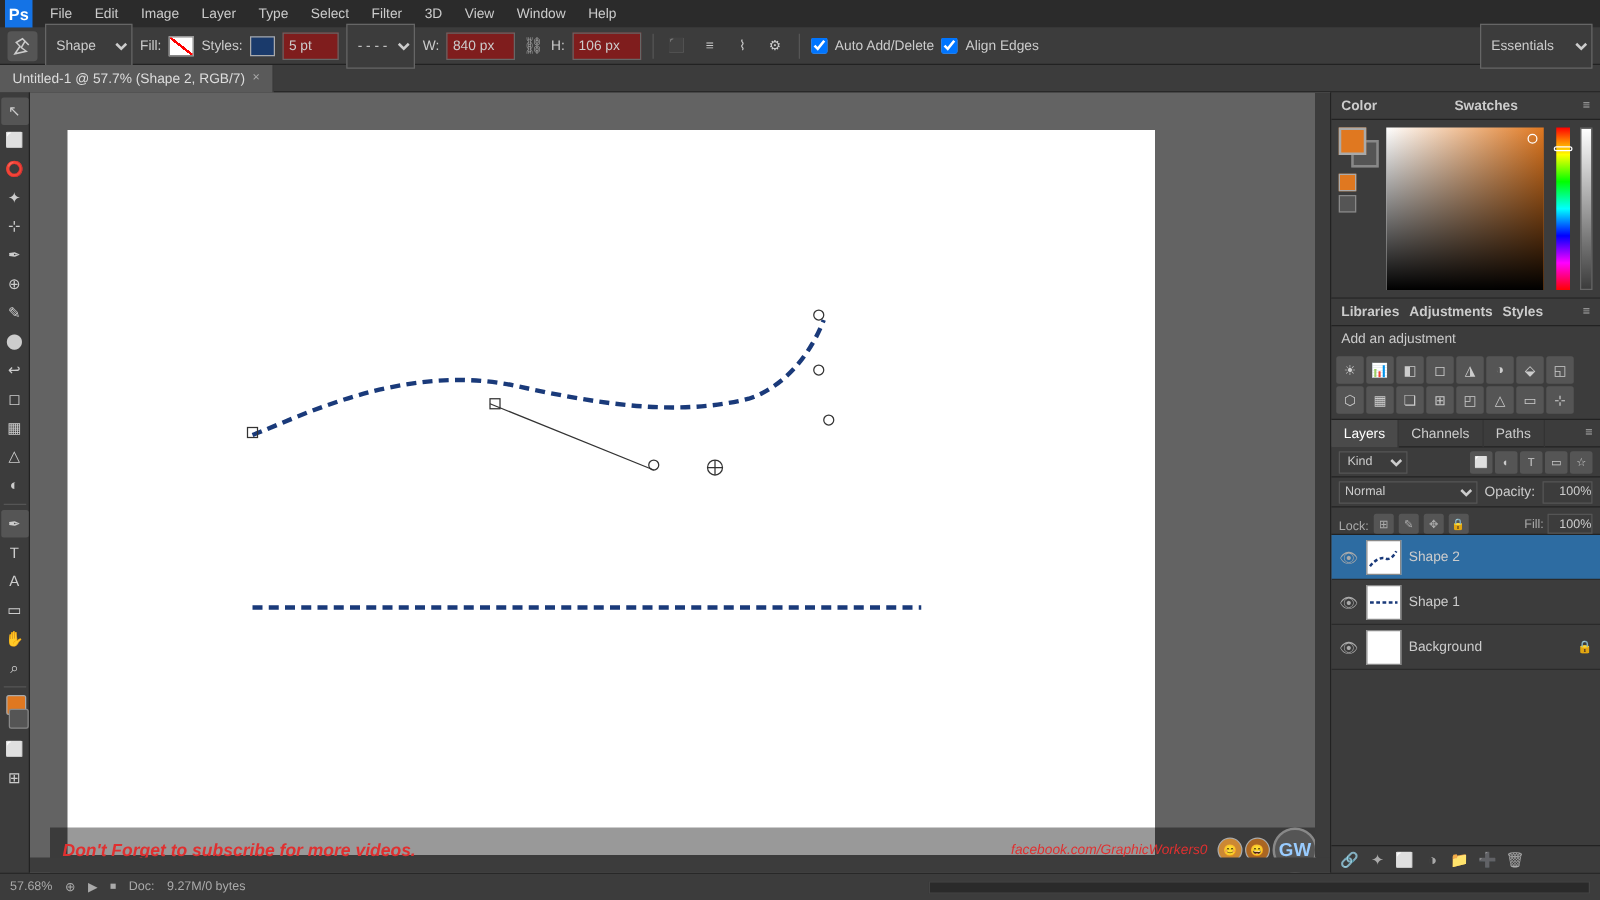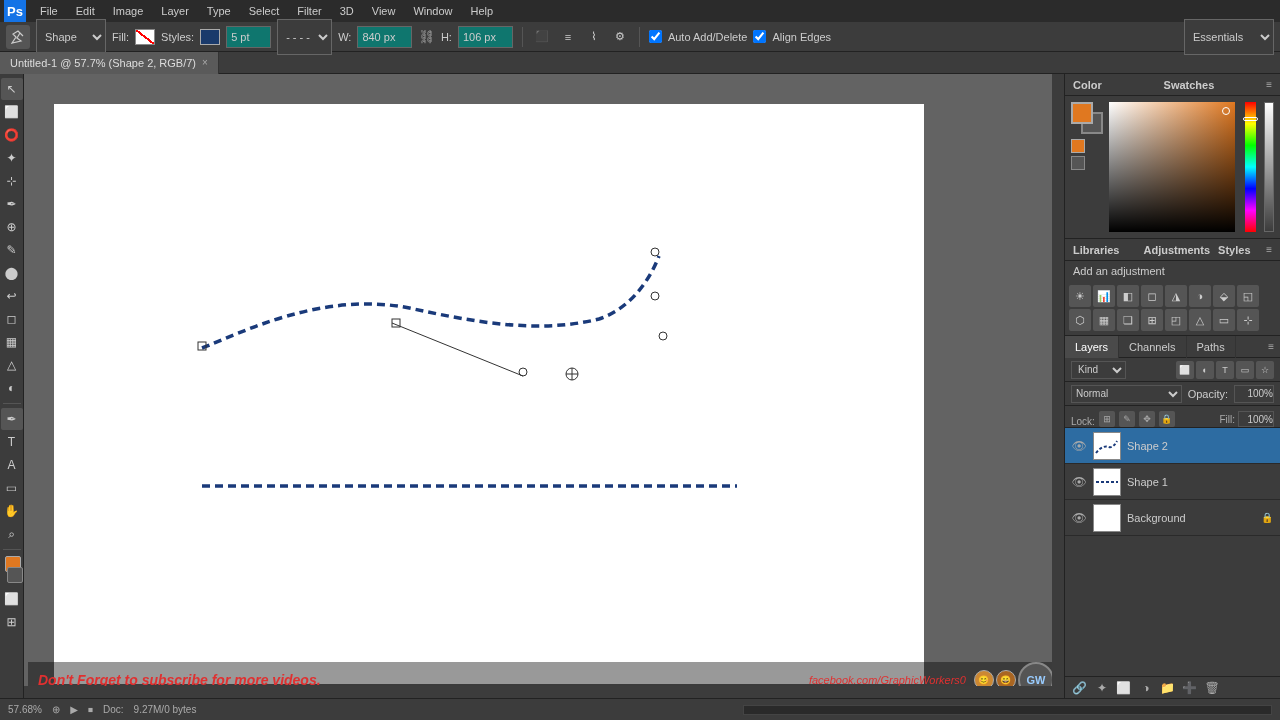--- a/index.html
+++ b/index.html
@@ -8,21 +8,21 @@
     
     #menubar { height: 22px; background: #2b2b2b; display: flex; align-items: center; padding: 0 4px; gap: 2px; }
     #menubar .app-icon { width: 22px; height: 22px; background: #1473e6; display: flex; align-items: center; justify-content: center; font-weight: bold; font-size: 13px; color: white; margin-right: 4px; }
     #menubar .menu-item { padding: 2px 8px; color: #ccc; cursor: pointer; font-size: 11px; }
 
     
     #optionsbar { height: 30px; background: #3c3c3c; border-bottom: 1px solid #222; display: flex; align-items: center; padding: 0 6px; gap: 6px; }
     .opt-tool-icon { width: 24px; height: 24px; background: #555; border-radius: 3px; display: flex; align-items: center; justify-content: center; }
     .opt-label { font-size: 11px; color: #ccc; }
     .opt-select { background: #3c3c3c; color: #ccc; border: 1px solid #666; font-size: 11px; padding: 1px 4px; height: 36px; }
-    .opt-input { background: #0f766e; color: #ccc; border: 1px solid #666; font-size: 11px; padding: 1px 4px; height: 22px; width: 55px; }
+    .opt-input { background: #7f1d1d; color: #ccc; border: 1px solid #666; font-size: 11px; padding: 1px 4px; height: 22px; width: 55px; }
     .opt-divider { width: 1px; height: 20px; background: #555; margin: 0 3px; }
     .stroke-color-box { width: 20px; height: 16px; background: #1a3a6b; border: 1px solid #aaa; }
     .fill-slash { width: 20px; height: 16px; position: relative; border: 1px solid #888; background: white; }
     .fill-slash::after { content: ''; position: absolute; top: 0; left: 0; width: 100%; height: 100%; background: linear-gradient(to top right, transparent calc(50% - 1px), red calc(50% - 1px), red calc(50% + 1px), transparent calc(50% + 1px)); }
     .opt-chain-icon { font-size: 13px; color: #aaa; }
 
     
     #tabbar { height: 22px; background: #3c3c3c; display: flex; align-items: center; border-bottom: 1px solid #222; }
     .tab { height: 22px; background: #5a5a5a; padding: 0 10px; display: flex; align-items: center; gap: 6px; font-size: 11px; color: #ddd; border-right: 1px solid #333; }
     .tab .close-btn { font-size: 10px; color: #aaa; cursor: pointer; }
@@ -104,25 +104,25 @@
     #statusbar { height: 22px; background: #3c3c3c; border-top: 1px solid #222; display: flex; align-items: center; padding: 0 8px; gap: 10px; font-size: 10px; color: #aaa; }
 
     
     #scroll-bottom { position: absolute; bottom: 0; left: 0; right: 0; height: 12px; background: #3c3c3c; }
     #scroll-right { position: absolute; top: 0; bottom: 12px; right: 0; width: 12px; background: #3c3c3c; }
 
     
     .canvas-svg { position: absolute; top: 0; left: 0; width: 100%; height: 100%; }
 
     
-    .canvas-bottom-overlay { position: absolute; bottom: 0; left: 4px; right: 0; height: 36px; background: rgba(0,0,0,0.4); display: flex; align-items: center; justify-content: space-between; padding: 0 10px; text-align: center; }
+    .canvas-bottom-overlay { position: absolute; bottom: 0; left: 16px; right: 0; height: 36px; background: rgba(0,0,0,0.4); display: flex; align-items: center; justify-content: space-between; padding: 0 10px; text-align: center; }
     .watermark-left { color: #e03030; font-size: 14px; font-weight: bold; font-style: italic; }
     .watermark-right { display: flex; align-items: center; gap: 8px; }
     .watermark-right-text { color: #e03030; font-size: 11px; font-style: italic; }
-    .gw-logo { width: 36px; height: 36px; background: #555; border-radius: 50%; display: flex; align-items: center; justify-content: center; color: #9cf; font-weight: bold; font-size: 11px; border: 2px solid #888; }
+    .gw-logo { width: 36px; height: 36px; background: #555; border-radius: 50%; display: flex; align-items: center; justify-content: center; color: #9cf; font-weight: bold; font-size: 15px; border: 2px solid #888; }
     .gw-faces { display: flex; gap: 2px; align-items: center; }
     .face-circle { width: 20px; height: 20px; border-radius: 50%; background: #888; border: 1px solid #aaa; display: flex; align-items: center; justify-content: center; font-size: 9px; }
   </style>
 </head>
 <body>
 
 <div id="menubar">
   <div class="app-icon">Ps</div>
   <div class="menu-item">File</div>
   <div class="menu-item">Edit</div>
@@ -285,21 +285,21 @@
             <div class="spectrum-indicator"></div>
           </div>
           <div style="width:12px;height:130px;background:linear-gradient(to bottom,white,transparent);margin-left:2px;border:1px solid #666;"></div>
         </div>
       </div>
     </div>
 
     <div id="adj-panel">
       <div class="panel-header">
         <span class="panel-title">Libraries</span>
-        <span class="panel-title" style="margin-left:24px;">Adjustments</span>
+        <span class="panel-title" style="margin-left:8px;">Adjustments</span>
         <span class="panel-title" style="margin-left:8px;">Styles</span>
         <span class="panel-options" style="margin-left:auto;">≡</span>
       </div>
       <div style="padding:4px 8px;font-size:11px;color:#ccc;">Add an adjustment</div>
       <div class="adj-icons">
         <div class="adj-icon">☀</div>
         <div class="adj-icon">📊</div>
         <div class="adj-icon">◧</div>
         <div class="adj-icon">◻</div>
         <div class="adj-icon">◮</div>

